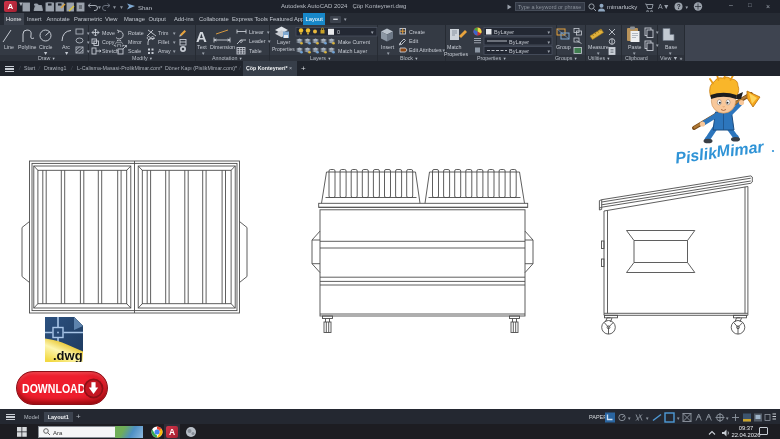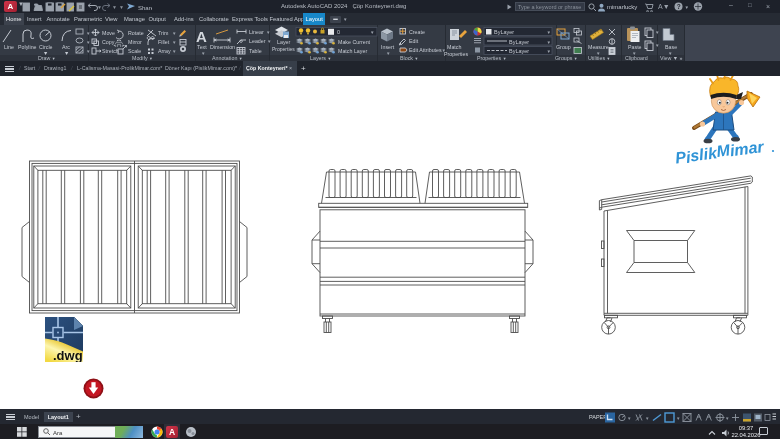--- a/index.html
+++ b/index.html
@@ -579,20 +579,23 @@
     <path d="M29 0 L38 9 L29 13 Z" fill="#5d83ad"></path>
     <g stroke="#a9c6e8" fill="none">
       <path d="M13 0 V10 M13 21 V30 M0 15.5 H7.5 M18.5 15.5 H38" stroke-width="1.6"></path>
       <rect x="8" y="10.5" width="10" height="10" stroke-width="1.4"></rect>
       <rect x="12.2" y="14.7" width="1.6" height="1.6" fill="#a9c6e8" stroke="none"></rect>
     </g>
     <path d="M0 21.5 C8 22.5 16 24.5 22 27.5 L38 34.5 L38 45 L0 45 Z" fill="url(#yel)"></path>
     <text x="8" y="42.5" font-family="Liberation Sans" font-weight="bold" font-size="13" fill="#111">.dwg</text>
   </svg>
 
+  <div class="abs" id="dlbtn">
+      <div class="txt">DOWNLOAD</div>
+    </div>
   <svg class="abs" style="left:83px;top:377.5px;" width="21" height="21" viewBox="0 0 21 21">
     <circle cx="10.5" cy="10.5" r="10" fill="#8e1016"></circle>
     <circle cx="10.5" cy="10.5" r="8.2" fill="#c41622"></circle>
     <path d="M10.5 4.2 L10.5 10" stroke="#fff" stroke-width="4.2"></path>
     <path d="M5.8 9.5 L15.2 9.5 L10.5 16 Z" fill="#fff"></path>
   </svg>
 
   <div class="abs" id="statusbar">
     <div style="position:absolute;left:6px;top:4.5px;width:9px;height:6px;border-top:1.5px solid #c8cdd4;border-bottom:1.5px solid #c8cdd4;">
         <div style="margin-top:1.5px;height:1.5px;background:#c8cdd4;"></div>

